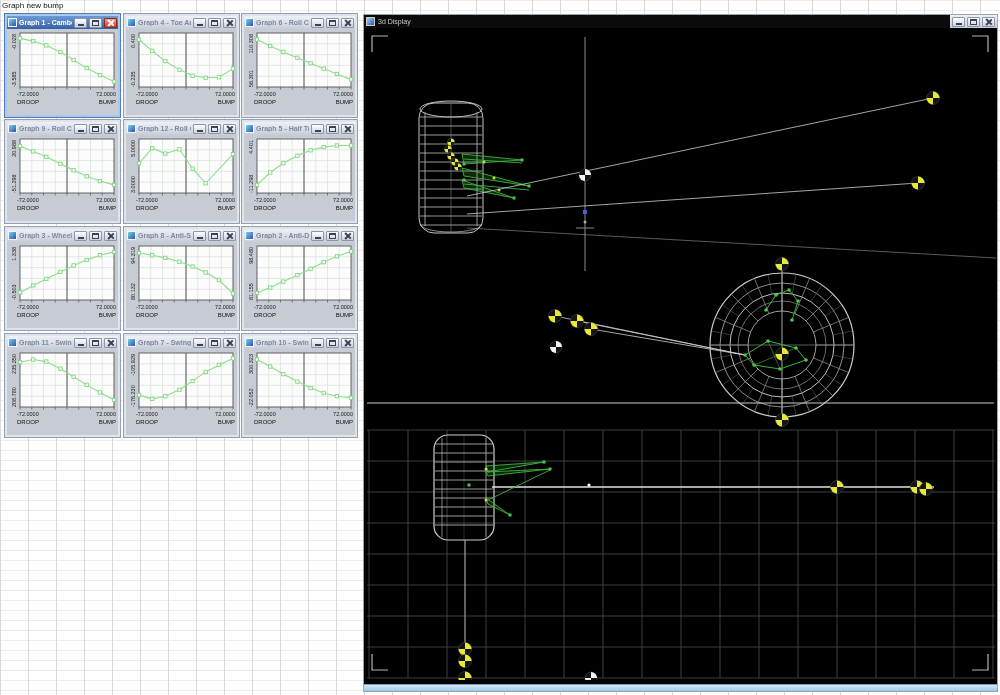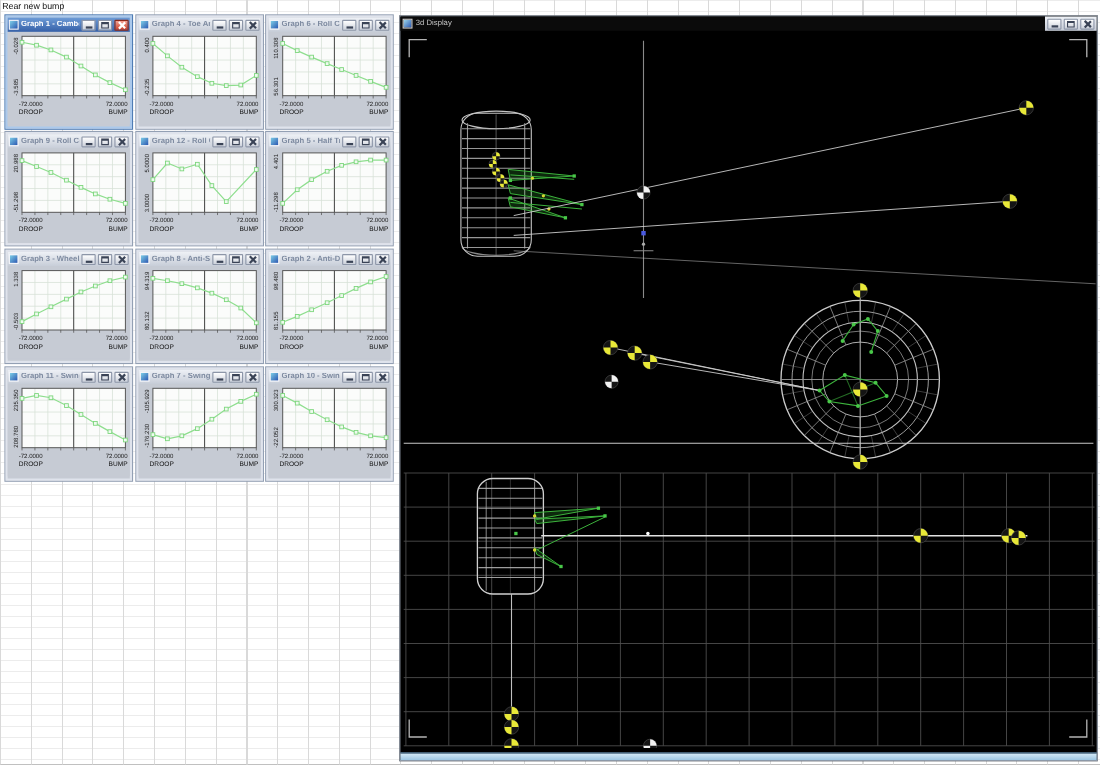--- a/index.html
+++ b/index.html
@@ -43,21 +43,21 @@
   .d3btns{background:linear-gradient(#eef1f6,#c7cdd8);height:13px;display:flex;align-items:center;gap:2px;padding:0 2px}
   .d3client{position:relative;height:658px;overflow:hidden}
   #d3svg{position:absolute;left:0;top:0}
   .d3bottom{position:absolute;left:0;right:0;bottom:0;height:6px;
     background:linear-gradient(#d5eaf7,#9cc6e2);border-top:1px solid #6f9cbf}
 </style>
 </head>
 <body>
 
 <div class="screen">
-  <div class="sheet-label">Rear new bump</div>
+  <div class="sheet-label">Graph new bump</div>
 
   <div id="graph-area">
       <div class="gwin active" style="left: 5px; top: 14px;">
         <div class="gtitle">
           <span class="gticon"></span>
           <span class="gtitle-text">Graph 1 - Camber ...</span>
           <button class="gbtn">
             <span class="gl-min"></span>
           </button>
           <button class="gbtn">

